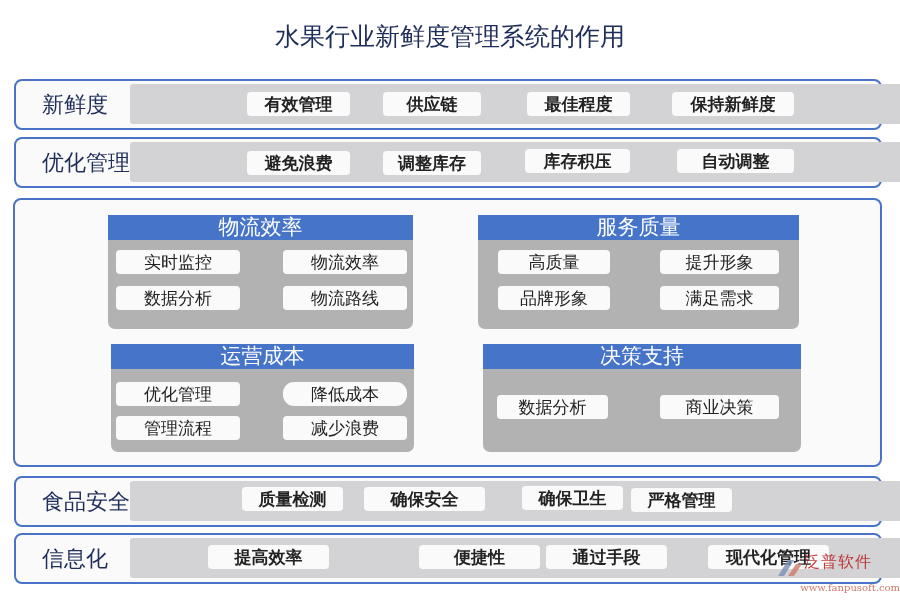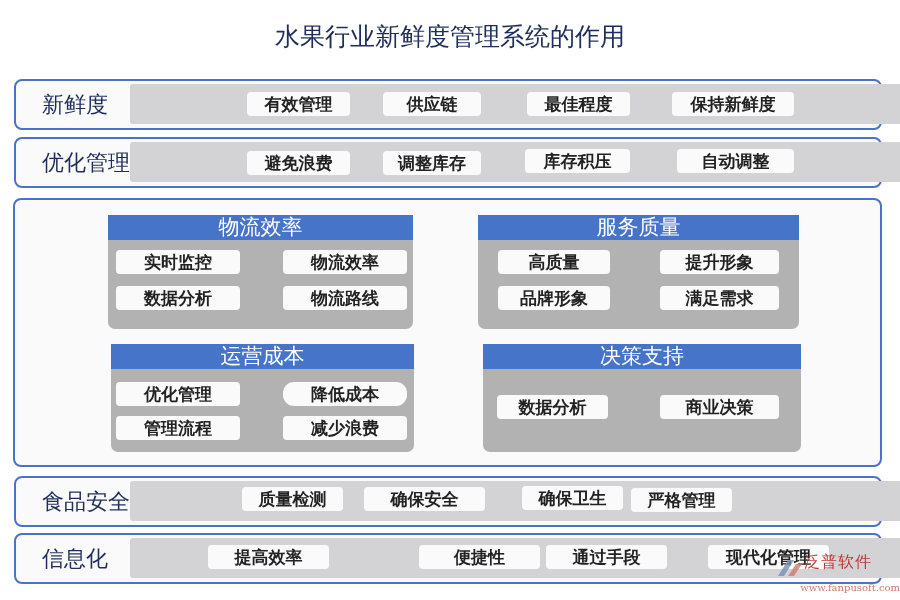--- a/index.html
+++ b/index.html
@@ -38,21 +38,21 @@
     background: #4674c9; color: #ffffff; text-align: center;
     font-size: 21px; line-height: 25px;
   }
   .quad-body {
     position: absolute; left: 0; top: 25px; width: 100%;
     background: #b2b2b2; border-radius: 0 0 7px 7px;
   }
   .qchip {
     position: absolute; height: 24px; line-height: 24px; width: 124px;
     background: #fafafa; border-radius: 4px; text-align: center;
-    font-size: 17px; color: #222; font-weight: bold;
+    font-size: 17px; color: #222; font-weight: normal;
   }
   .watermark {
     position: absolute; left: 776px; top: 550px; width: 124px; height: 50px;
   }
   .wm-logo { position: absolute; left: 0; top: 6px; width: 28px; height: 24px; }
   .wm-text {
     position: absolute; left: 28px; top: 2px; font-family: "DejaVu Sans", sans-serif;
     font-size: 16px; color: #b91c1c; opacity: 0.85; letter-spacing: 1px;
   }
   .wm-url {

